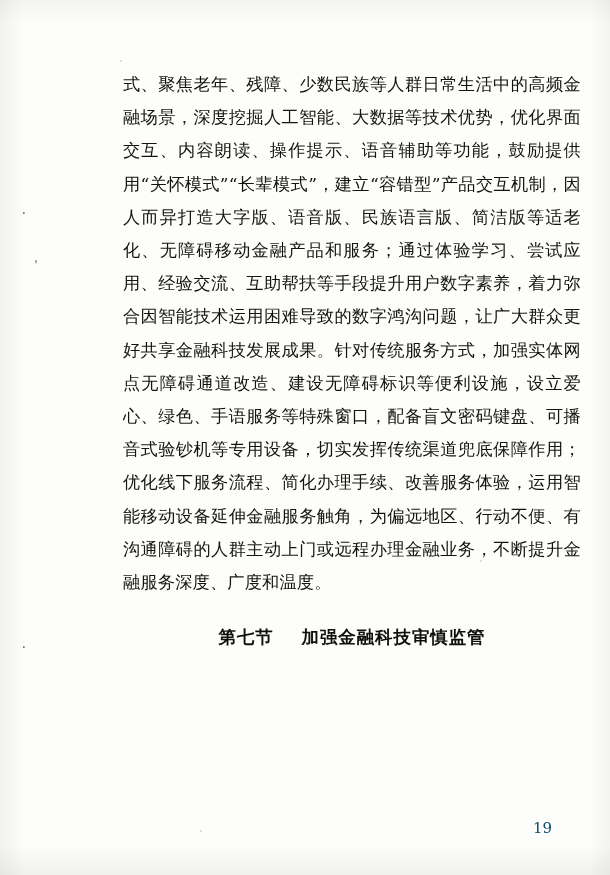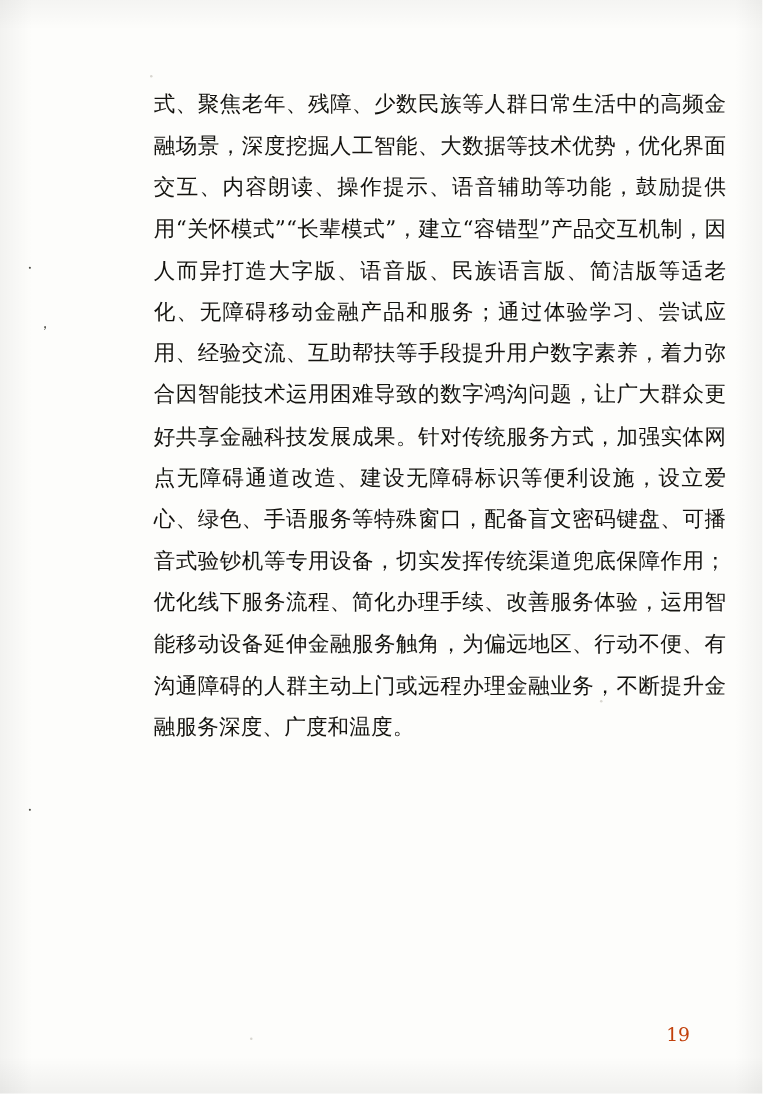--- a/index.html
+++ b/index.html
@@ -62,21 +62,21 @@
   }
   .heading-gap {
     display: inline-block;
     width: 1.6em;
   }
   .page-number {
     position: absolute;
     right: 58px;
     bottom: 38px;
     font-size: 15px;
-    color: #c2410c;
+    color: #0c4a6e;
     font-family: "DejaVu Serif", "Liberation Serif", serif;
   }
   .margin-mark {
     position: absolute;
     color: #4a4a44;
     font-size: 12px;
     line-height: 1;
     user-select: none;
   }
   .mark-1 { left: 22px; top: 208px; }
@@ -100,18 +100,21 @@
   <div class="margin-mark mark-3">·</div>
 
   <div class="speck" style="left:120px; top:60px; width:2px; height:2px;"></div>
   <div class="speck" style="left:480px; top:560px; width:2px; height:2px;"></div>
   <div class="speck" style="left:200px; top:830px; width:2px; height:2px;"></div>
 
   <div class="text-body">
 
     <p class="para">式、聚焦老年、残障、少数民族等人群日常生活中的高频金融场景，深度挖掘人工智能、大数据等技术优势，优化界面交互、内容朗读、操作提示、语音辅助等功能，鼓励提供用“关怀模式”“长辈模式”，建立“容错型”产品交互机制，因人而异打造大字版、语音版、民族语言版、简洁版等适老化、无障碍移动金融产品和服务；通过体验学习、尝试应用、经验交流、互助帮扶等手段提升用户数字素养，着力弥合因智能技术运用困难导致的数字鸿沟问题，让广大群众更好共享金融科技发展成果。针对传统服务方式，加强实体网点无障碍通道改造、建设无障碍标识等便利设施，设立爱心、绿色、手语服务等特殊窗口，配备盲文密码键盘、可播音式验钞机等专用设备，切实发挥传统渠道兜底保障作用；优化线下服务流程、简化办理手续、改善服务体验，运用智能移动设备延伸金融服务触角，为偏远地区、行动不便、有沟通障碍的人群主动上门或远程办理金融业务，不断提升金融服务深度、广度和温度。</p>
 
+    <div class="section-heading">
+      <span>第七节</span><span class="heading-gap"></span><span>加强金融科技审慎监管</span>
+    </div>
 
 
   </div>
 
   <div class="page-number">19</div>
 </div>
 
 </body></html>

